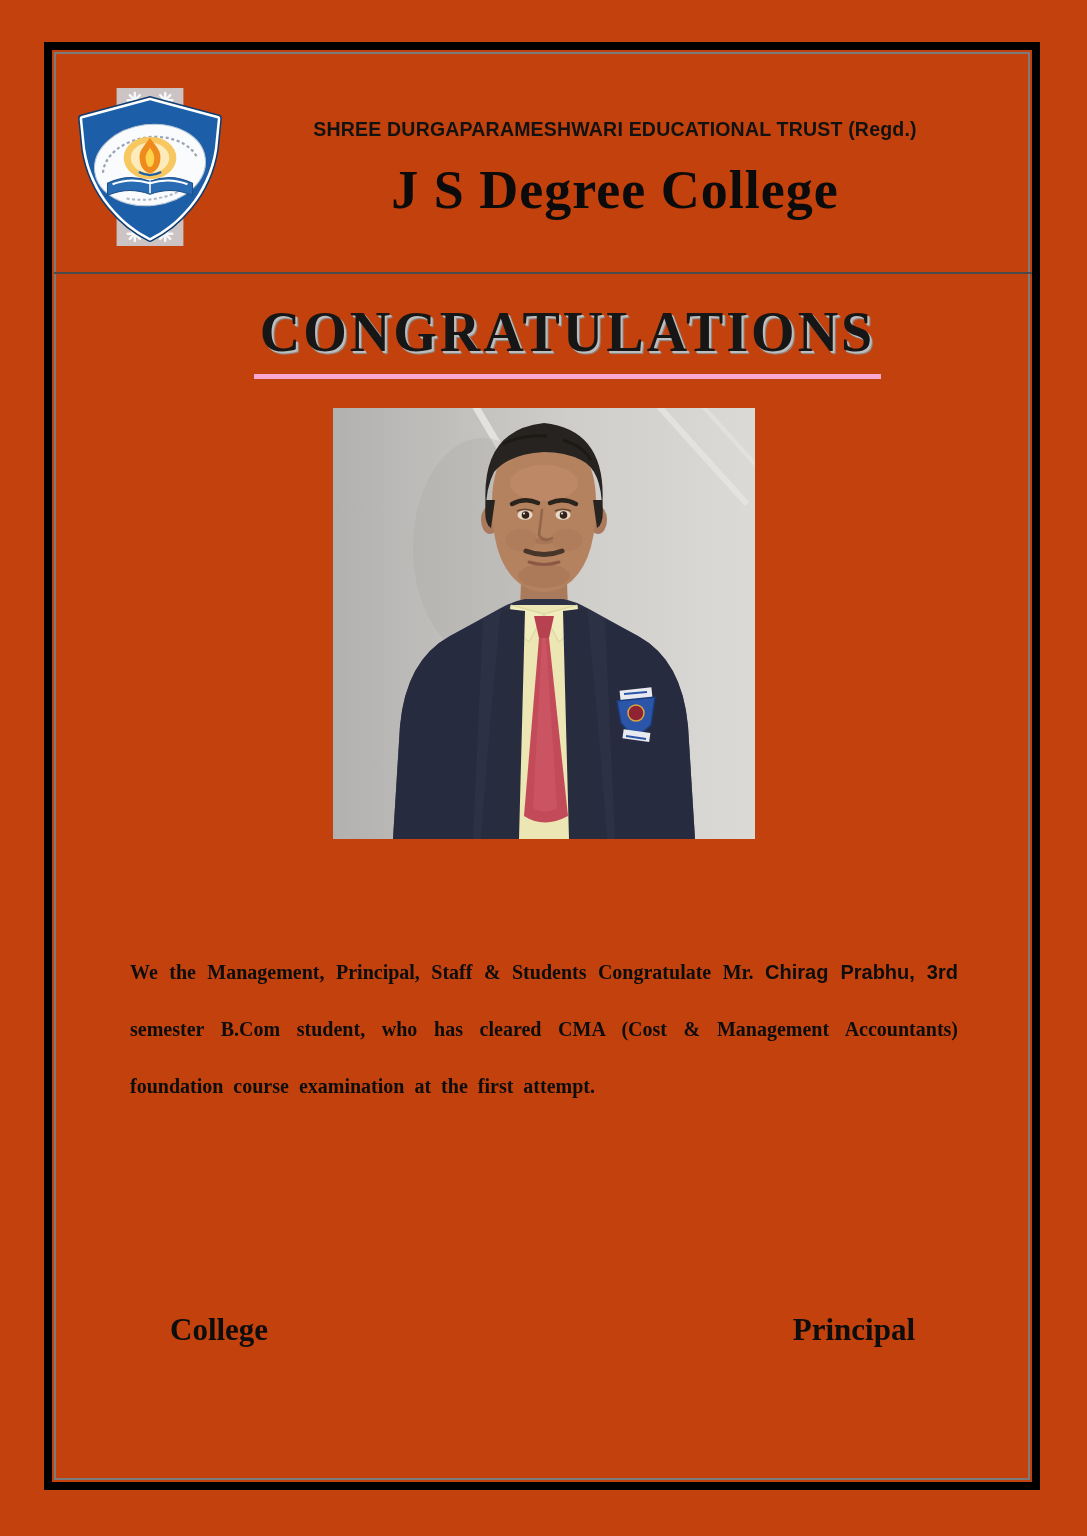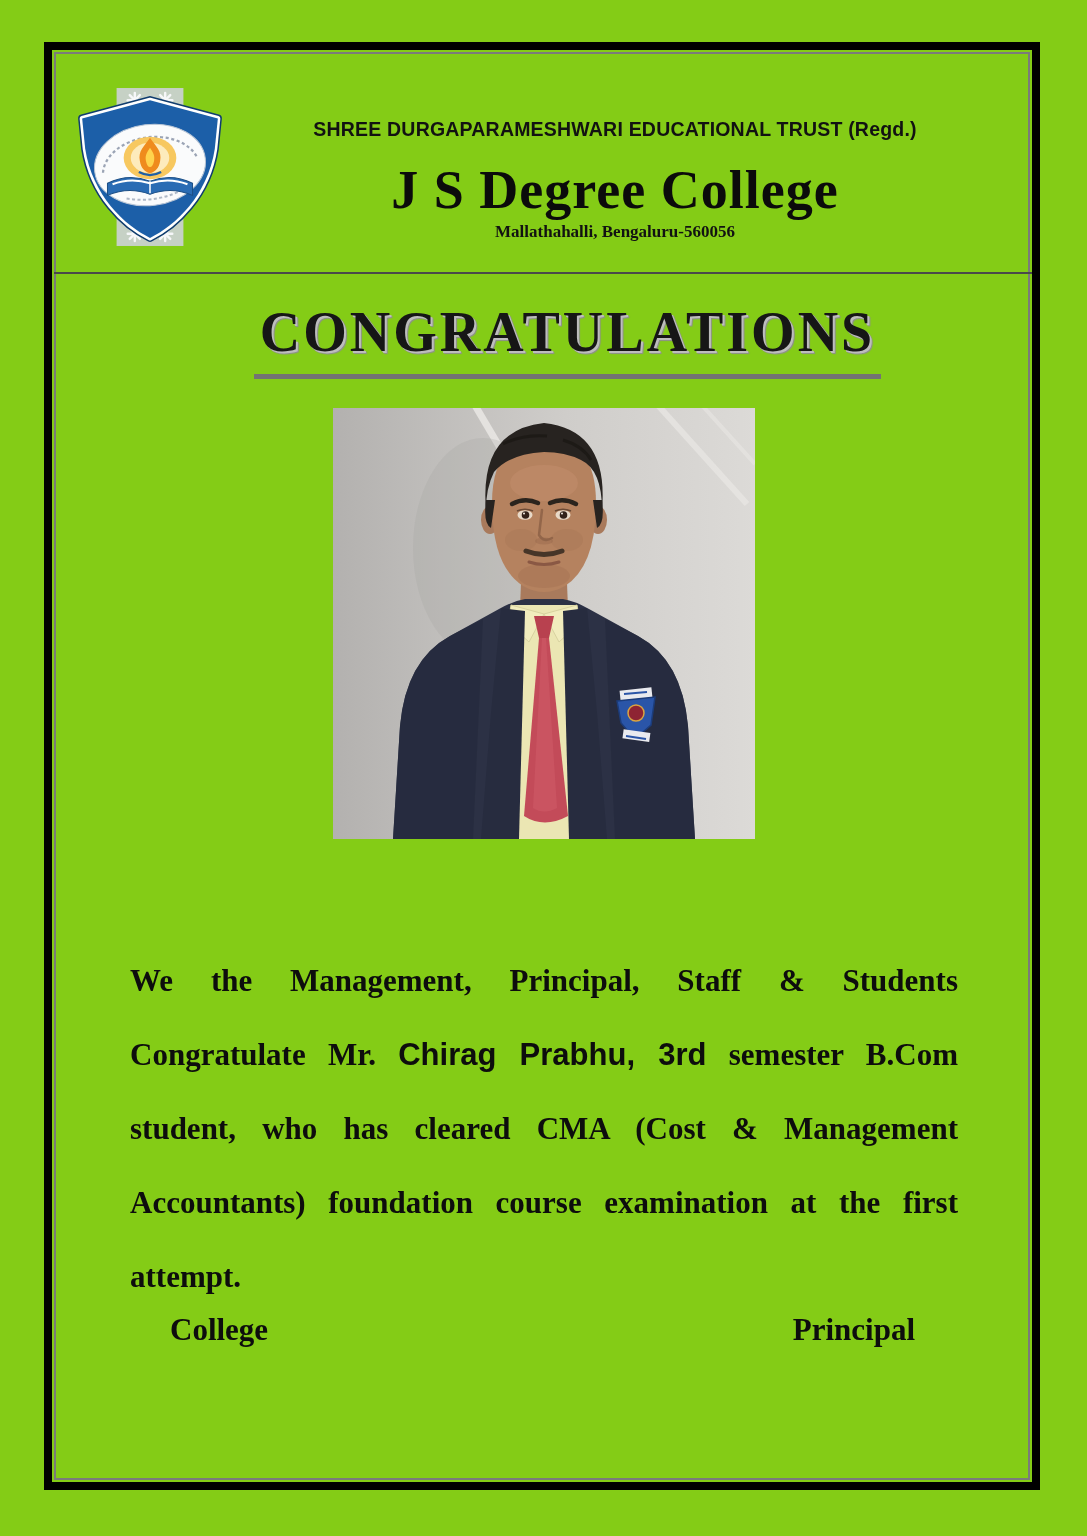--- a/index.html
+++ b/index.html
@@ -1,18 +1,18 @@
 <!DOCTYPE html>
 <html><head>
 <meta charset="utf-8">
 <style>
   * { margin:0; padding:0; box-sizing:border-box; }
   html,body { background:#ffffff; }
   .page {
-    position:relative; width:1087px; height:1536px; background:#84cc16;
+    position:relative; width:1087px; height:1536px; background:#c2410c;
     font-family:"Liberation Serif", serif; color:#111; overflow:hidden;
   }
   
   .frame {
     position:absolute; left:44px; top:42px; width:996px; height:1448px;
     border:8px solid #000;
   }
   .frame::after {
     content:""; position:absolute; inset:2px; border:2px solid #7b7b7b;
   }
@@ -32,30 +32,30 @@
     font-family:"Liberation Serif", serif; font-weight:bold;
     font-size:17px; color:#121212; margin-top:2px;
   }
   .divider { position:absolute; left:54px; top:272px; width:978px; height:2px; background:#4a4a4a; }
   
   .title-row { position:absolute; left:0; top:300px; width:1087px; text-align:center; }
   .congrats {
     display:inline-block; font-family:"Liberation Serif", serif; font-weight:bold;
     font-size:56px; letter-spacing:3px; color:#161616;
     text-shadow:2px 2px 0 #bdbdbd, 3px 3px 1px #8f8f8f;
-    padding:0 6px 10px 6px; border-bottom:5px solid #737373;margin-left:48px;
+    padding:0 6px 10px 6px; border-bottom:5px solid #f9a8d4;margin-left:48px;
   }
   
   .photo { position:absolute; left:333px; top:408px; width:422px; height:431px; }
   .photo svg { width:100%; height:100%; display:block; }
   
   .body-text { position:absolute; left:130px; top:944px; width:828px; }
   .body-text p {
-    font-family:"Liberation Serif", serif; font-weight:bold; font-size:31px;
-    line-height:74px; text-align:justify; word-spacing:5px; color:#0d0d0d;
+    font-family:"Liberation Serif", serif; font-weight:bold; font-size:20px;
+    line-height:57px; text-align:justify; word-spacing:5px; color:#0d0d0d;
   }
   .body-text p + p { margin-top:14px; }
   .name-sans { font-family:"Liberation Sans", sans-serif; font-weight:bold; }
   
   .signatures {
     position:absolute; left:170px; top:1312px; width:745px;
     display:flex; justify-content:space-between;
     font-family:"Liberation Serif", serif; font-weight:bold; font-size:31px; color:#0d0d0d;
   }
 </style>
@@ -107,21 +107,20 @@
 
       <path d="M33,96 Q54,86 75,94 Q96,86 117,96 L117,108 Q96,99 75,107 Q54,99 33,108 Z" fill="#2a6cb4" stroke="#1c4f86" stroke-width="1"></path>
       <path d="M38,97 Q56,90 75,96 Q94,90 112,97" stroke="#ffffff" stroke-width="2" fill="none"></path>
       <line x1="75" y1="94" x2="75" y2="106" stroke="#ffffff" stroke-width="1.5"></line>
     </svg>
   </div>
 
   <div class="header-text">
     <div class="trust-name">SHREE DURGAPARAMESHWARI EDUCATIONAL TRUST (Regd.)</div>
     <div class="college-name">J S Degree College</div>
-    <div class="college-address">Mallathahalli, Bengaluru-560056</div>
   </div>
 
   <div class="divider"></div>
 
   <div class="title-row">
     <span class="congrats">CONGRATULATIONS</span>
   </div>
 
   <div class="photo">
     <svg viewBox="0 0 422 431" preserveAspectRatio="none">

